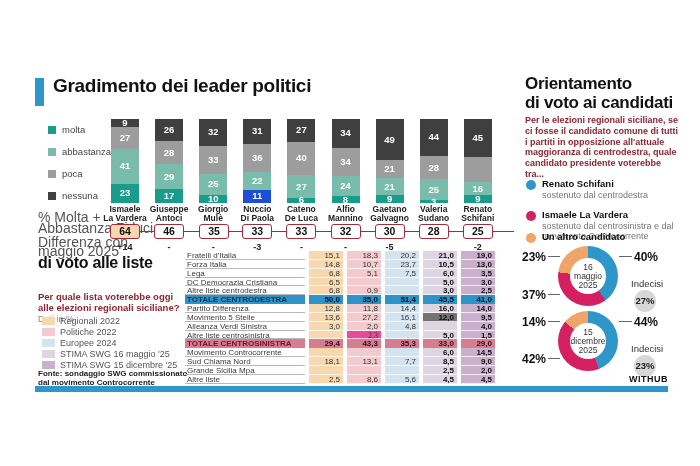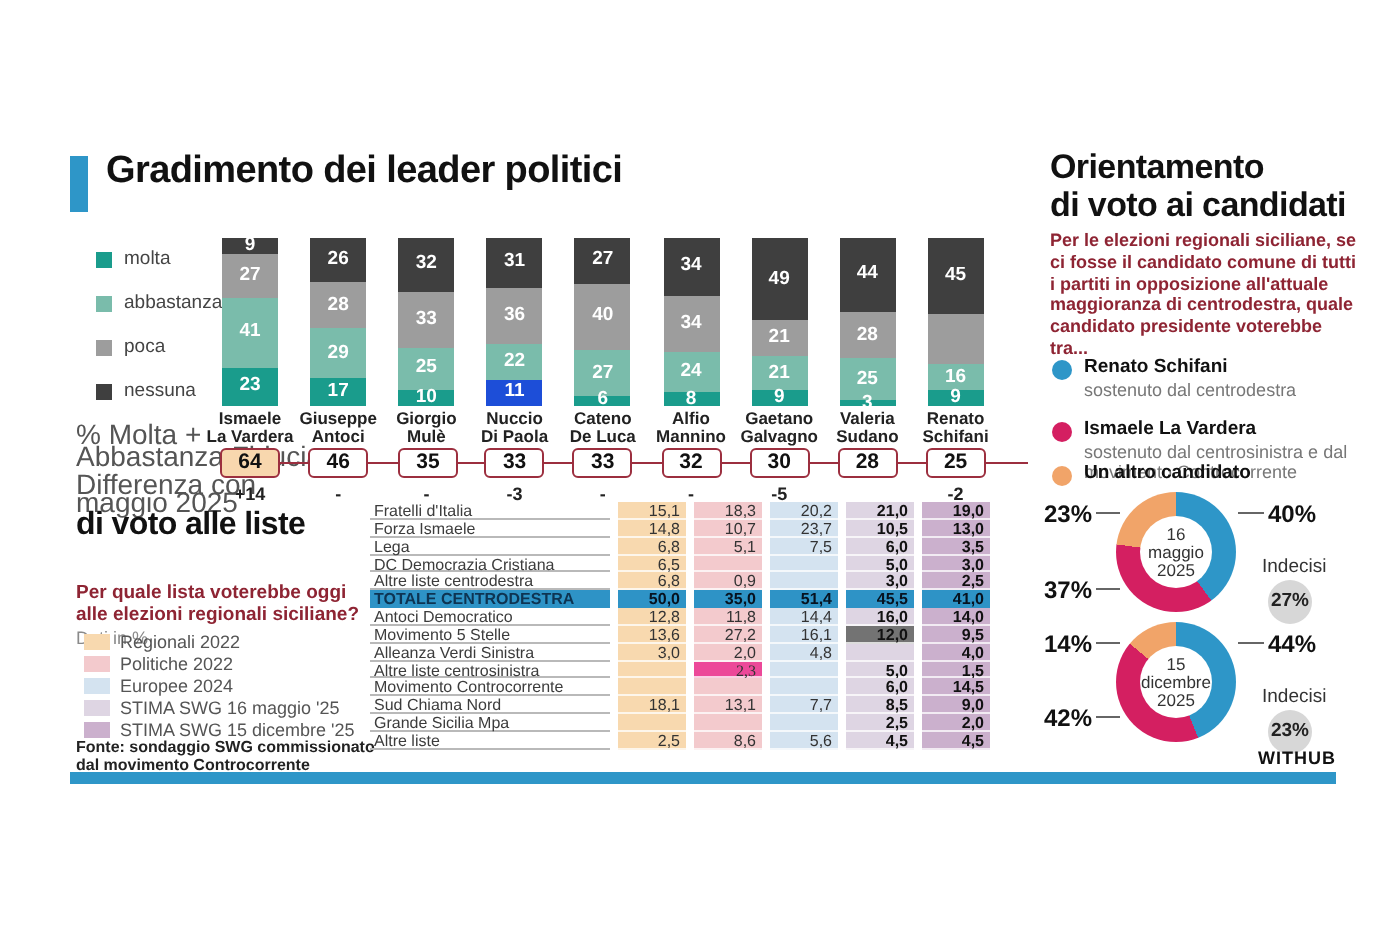--- a/index.html
+++ b/index.html
@@ -236,21 +236,21 @@
   <div class="abs tbl" id="tbl">
       <div class="trow">
         <div class="tlabel">Fratelli d'Italia</div>
         <div class="tcell" style="background: rgb(248, 217, 175);">15,1</div>
         <div class="tcell" style="background: rgb(243, 202, 205);">18,3</div>
         <div class="tcell" style="background: rgb(212, 227, 240);">20,2</div>
         <div class="tcell bold" style="background: rgb(222, 213, 227);">21,0</div>
         <div class="tcell bold" style="background: rgb(203, 176, 205);">19,0</div>
       </div>
       <div class="trow">
-        <div class="tlabel">Forza Ismaele</div>
+        <div class="tlabel">Forza Italia</div>
         <div class="tcell" style="background: rgb(248, 217, 175);">14,8</div>
         <div class="tcell" style="background: rgb(243, 202, 205);">10,7</div>
         <div class="tcell" style="background: rgb(212, 227, 240);">23,7</div>
         <div class="tcell bold" style="background: rgb(222, 213, 227);">10,5</div>
         <div class="tcell bold" style="background: rgb(203, 176, 205);">13,0</div>
       </div>
       <div class="trow">
         <div class="tlabel">Lega</div>
         <div class="tcell" style="background: rgb(248, 217, 175);">6,8</div>
         <div class="tcell" style="background: rgb(243, 202, 205);">5,1</div>
@@ -276,21 +276,21 @@
       </div>
       <div class="trow total total-cdx">
         <div class="tlabel" style="background: rgb(46, 147, 198);">TOTALE CENTRODESTRA</div>
         <div class="tcell" style="background: rgb(46, 147, 198);">50,0</div>
         <div class="tcell" style="background: rgb(46, 147, 198);">35,0</div>
         <div class="tcell" style="background: rgb(46, 147, 198);">51,4</div>
         <div class="tcell bold" style="background: rgb(46, 147, 198);">45,5</div>
         <div class="tcell bold" style="background: rgb(46, 147, 198);">41,0</div>
       </div>
       <div class="trow">
-        <div class="tlabel">Antoci Democratico</div>
+        <div class="tlabel">Partito Differenza</div>
         <div class="tcell" style="background: rgb(248, 217, 175);">12,8</div>
         <div class="tcell" style="background: rgb(243, 202, 205);">11,8</div>
         <div class="tcell" style="background: rgb(212, 227, 240);">14,4</div>
         <div class="tcell bold" style="background: rgb(222, 213, 227);">16,0</div>
         <div class="tcell bold" style="background: rgb(203, 176, 205);">14,0</div>
       </div>
       <div class="trow">
         <div class="tlabel">Movimento 5 Stelle</div>
         <div class="tcell" style="background: rgb(248, 217, 175);">13,6</div>
         <div class="tcell" style="background: rgb(243, 202, 205);">27,2</div>
@@ -306,20 +306,28 @@
         <div class="tcell bold" style="background: rgb(222, 213, 227);"></div>
         <div class="tcell bold" style="background: rgb(203, 176, 205);">4,0</div>
       </div>
       <div class="trow">
         <div class="tlabel">Altre liste centrosinistra</div>
         <div class="tcell" style="background: rgb(248, 217, 175);"></div>
         <div class="tcell" style="background: #ec4899; font-family: Liberation Serif, serif;">2,3</div>
         <div class="tcell" style="background: rgb(212, 227, 240);"></div>
         <div class="tcell bold" style="background: rgb(222, 213, 227);">5,0</div>
         <div class="tcell bold" style="background: rgb(203, 176, 205);">1,5</div>
+      </div>
+      <div class="trow total total-csx">
+        <div class="tlabel" style="background: rgb(213, 126, 146);">TOTALE CENTROSINISTRA</div>
+        <div class="tcell" style="background: rgb(213, 126, 146);">29,4</div>
+        <div class="tcell" style="background: rgb(213, 126, 146);">43,3</div>
+        <div class="tcell" style="background: rgb(213, 126, 146);">35,3</div>
+        <div class="tcell bold" style="background: rgb(213, 126, 146);">33,0</div>
+        <div class="tcell bold" style="background: rgb(213, 126, 146);">29,0</div>
       </div>
       <div class="trow">
         <div class="tlabel">Movimento Controcorrente</div>
         <div class="tcell" style="background: rgb(248, 217, 175);"></div>
         <div class="tcell" style="background: rgb(243, 202, 205);"></div>
         <div class="tcell" style="background: rgb(212, 227, 240);"></div>
         <div class="tcell bold" style="background: rgb(222, 213, 227);">6,0</div>
         <div class="tcell bold" style="background: rgb(203, 176, 205);">14,5</div>
       </div>
       <div class="trow">

